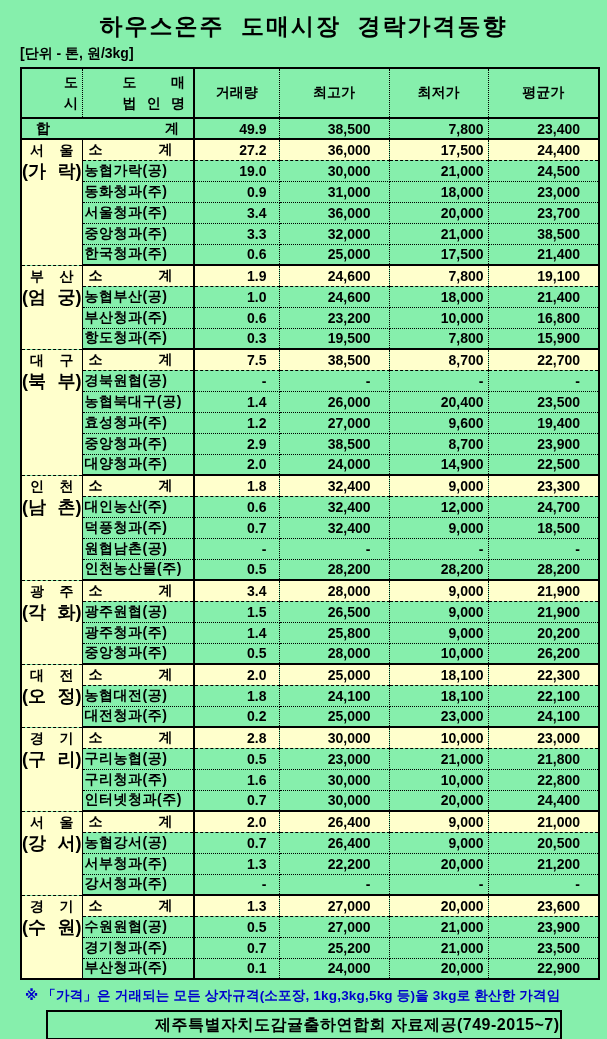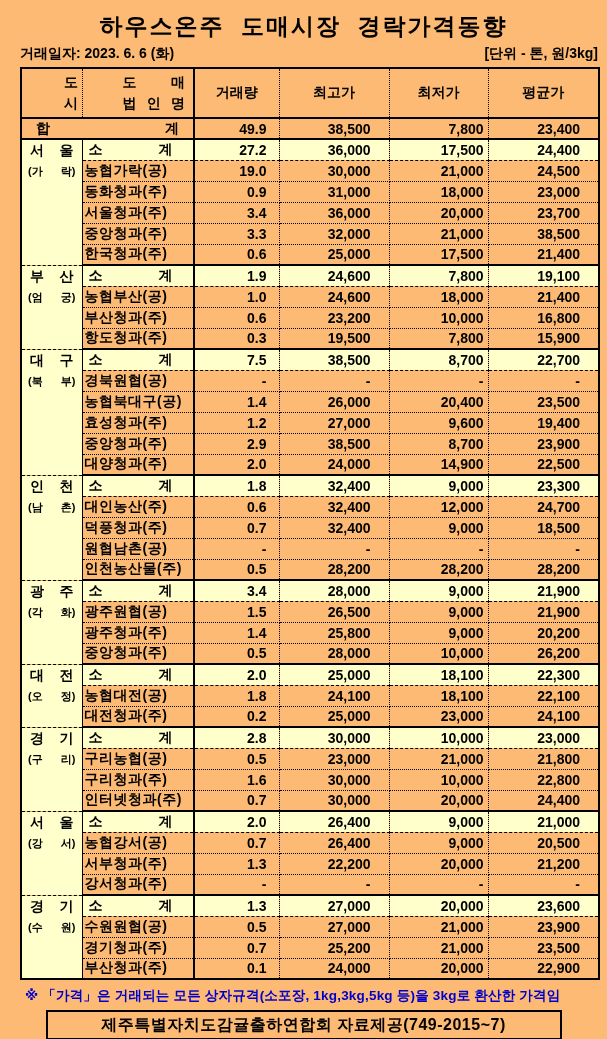--- a/index.html
+++ b/index.html
@@ -1,17 +1,17 @@
 <!DOCTYPE html>
 <html style="--subtotal-bg: #FFFFCC;"><head>
 <meta charset="utf-8">
 <style>
   html,body { margin:0; padding:0; background:#ffffff; }
   .page {
-    width:607px; height:1039px; background:#fdba74; position:relative;
+    width:607px; height:1039px; background:#86efac; position:relative;
     font-family:"Liberation Sans","DejaVu Sans",sans-serif;
     color:#000; overflow:hidden;
   }
   .title {
     text-align:center; font-size:23px; font-weight:bold;
     letter-spacing:2px; word-spacing:8px; padding-top:11px; height:34px;
   }
   .meta-row {
     display:flex; justify-content:space-between; align-items:flex-end;
     margin:0 9px 4px 20px; font-size:14px; font-weight:bold;
@@ -34,47 +34,46 @@
   tr.row-total td { border-bottom:2px solid #000; }
   tr.row-subtotal td { border-bottom:1px dashed #000; background:var(--subtotal-bg,#FFFFCC); }
   tr.row-company td { border-bottom:1px dotted #000; }
   tr.row-groupend td { border-bottom:2px solid #000; }
   td.cell-region {
     border-right:1px solid #000; vertical-align:top; background:#fff;
     font-weight:bold;
   }
   td.cell-region div { line-height:21px; text-align:justify; text-align-last:justify; }
   td.cell-region .region-name { padding:0 8px; }
-  td.cell-region .region-market { padding:0 6px; font-size:11px; }
+  td.cell-region .region-market { padding:0 0; font-size:18px; }
   td.cell-corp { border-right:2px solid #000; text-align:left; padding-left:2px; letter-spacing:0.5px; }
   td.cell-corp.justify { text-align:justify; text-align-last:justify; padding:0 20px 0 6px; }
   td.cell-total-label { border-right:2px solid #000; text-align:justify; text-align-last:justify; padding:0 14px; }
   td.cell-vol  { border-right:1px dotted #000; text-align:right; padding-right:12px; }
   td.cell-high { border-right:1px dotted #000; text-align:right; padding-right:18px; }
   td.cell-low  { border-right:1px dotted #000; text-align:right; padding-right:4px; }
   td.cell-avg  { text-align:right; padding-right:18px; }
   .footnote {
     margin:7px 0 0 25px; font-size:13.5px; font-weight:bold;
     letter-spacing:0.2px; white-space:nowrap;
   }
   .source-box {
     width:512px; margin:5px auto 0; border:2px solid #000; height:26px;
-    display:flex; align-items:center; justify-content:center;
+    display:flex; align-items:center; justify-content:flex-end;
     font-size:16px; font-weight:bold; letter-spacing:0.5px;
   }
 </style>
 </head>
 <body>
 
 <div class="page">
 
   <div class="title">하우스온주 도매시장 경락가격동향</div>
 
   <div class="meta-row">
-    <span>거래일자: 2023. 6. 6 (화)</span>
     <span>[단위 - 톤, 원/3kg]</span>
   </div>
 
   <table class="price-table">
     <colgroup>
       <col style="width:61px">
         <col style="width:112px">
         <col style="width:85px">
       <col style="width:110px">
         <col style="width:99px">

